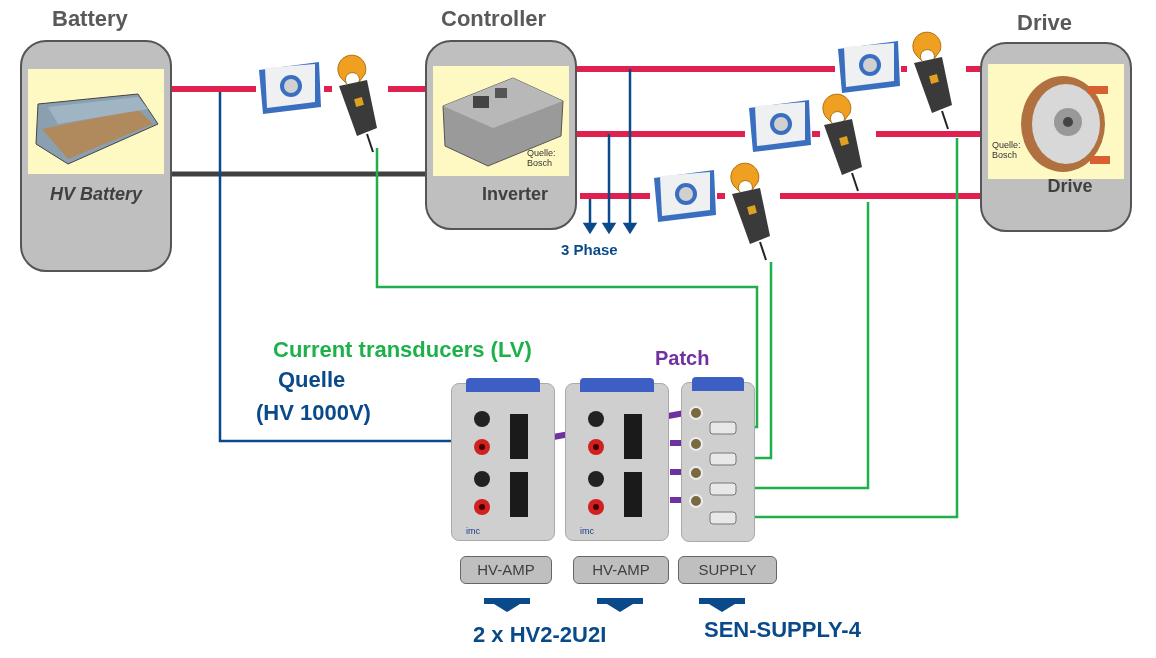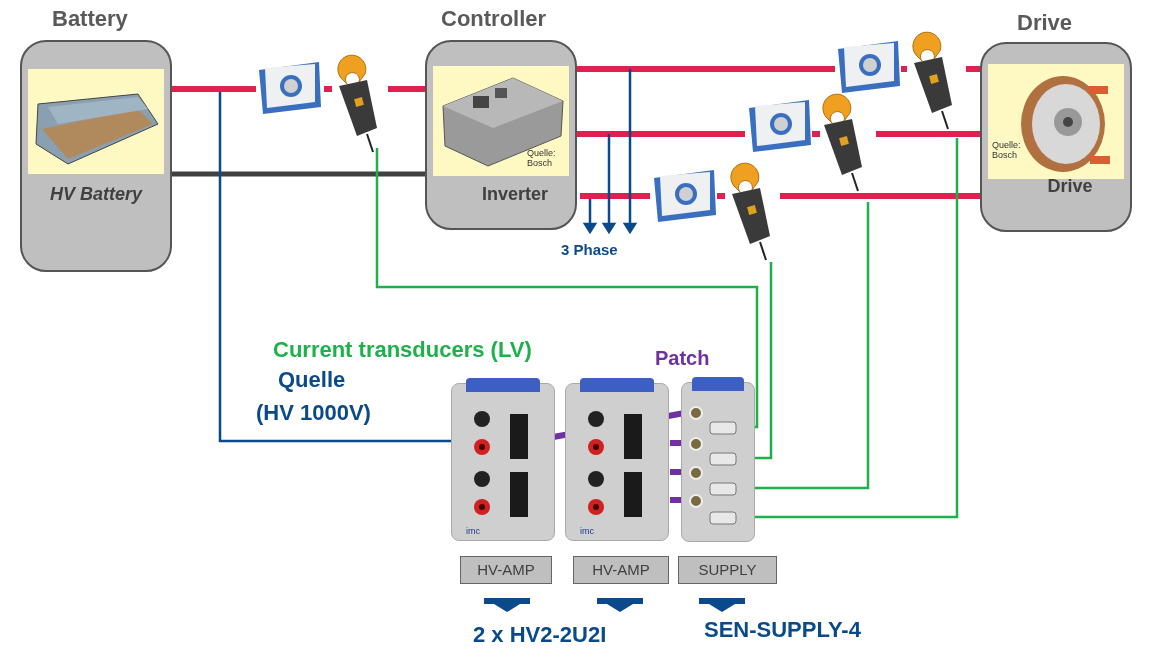--- a/index.html
+++ b/index.html
@@ -7,21 +7,21 @@
   svg.wires{position:absolute;left:0;top:0;}
   .lbl{position:absolute;font-weight:bold;white-space:nowrap;}
   .hdr{font-size:22px;color:#595959;}
   .blue{color:#0a4a8a;}
   .green{color:#1db04b;margin-top:40px;}
   .purple{color:#7030a0;}
   .box{position:absolute;background:#bfbfbf;border:2px solid #555;border-radius:26px;box-sizing:border-box;}
   .photo{position:absolute;background:#fef9c3;}
   .boxlbl{position:absolute;left:0;right:0;text-align:center;font-weight:bold;color:#404040;font-size:18px;}
   .quelle{position:absolute;font-size:9px;color:#333;line-height:10px;font-weight:normal;}
-  .tag{position:absolute;height:28px;background:#bfbfbf;border:1.5px solid #666;border-radius:0;box-sizing:border-box;text-align:center;line-height:25px;font-size:15px;color:#404040;}
+  .tag{position:absolute;height:28px;background:#bfbfbf;border:1.5px solid #666;border-radius:6px;box-sizing:border-box;text-align:center;line-height:25px;font-size:15px;color:#404040;}
   .module{position:absolute;background:#cfcfcf;border-radius:8px;box-sizing:border-box;border:1px solid #aaa;}
   .module .topcap{position:absolute;left:14px;right:14px;top:-6px;height:14px;background:#3d5fc4;border-radius:4px 4px 0 0;}
 </style>
 </head>
 <body>
 
 <svg class="wires" width="1156" height="658">
 
   <g stroke="#e0204f" stroke-width="6" fill="none">
     <line x1="172" y1="89" x2="256" y2="89"></line>

